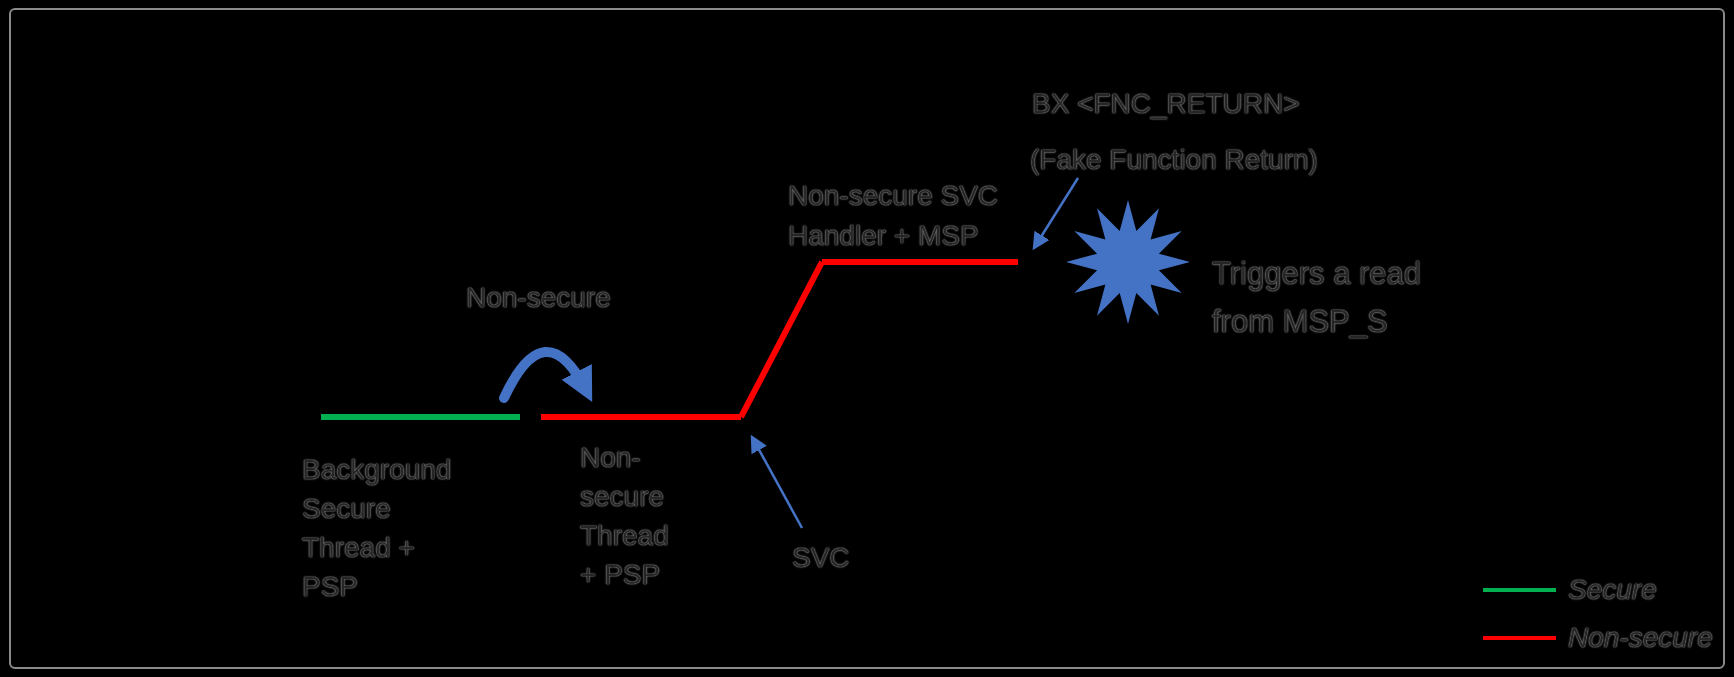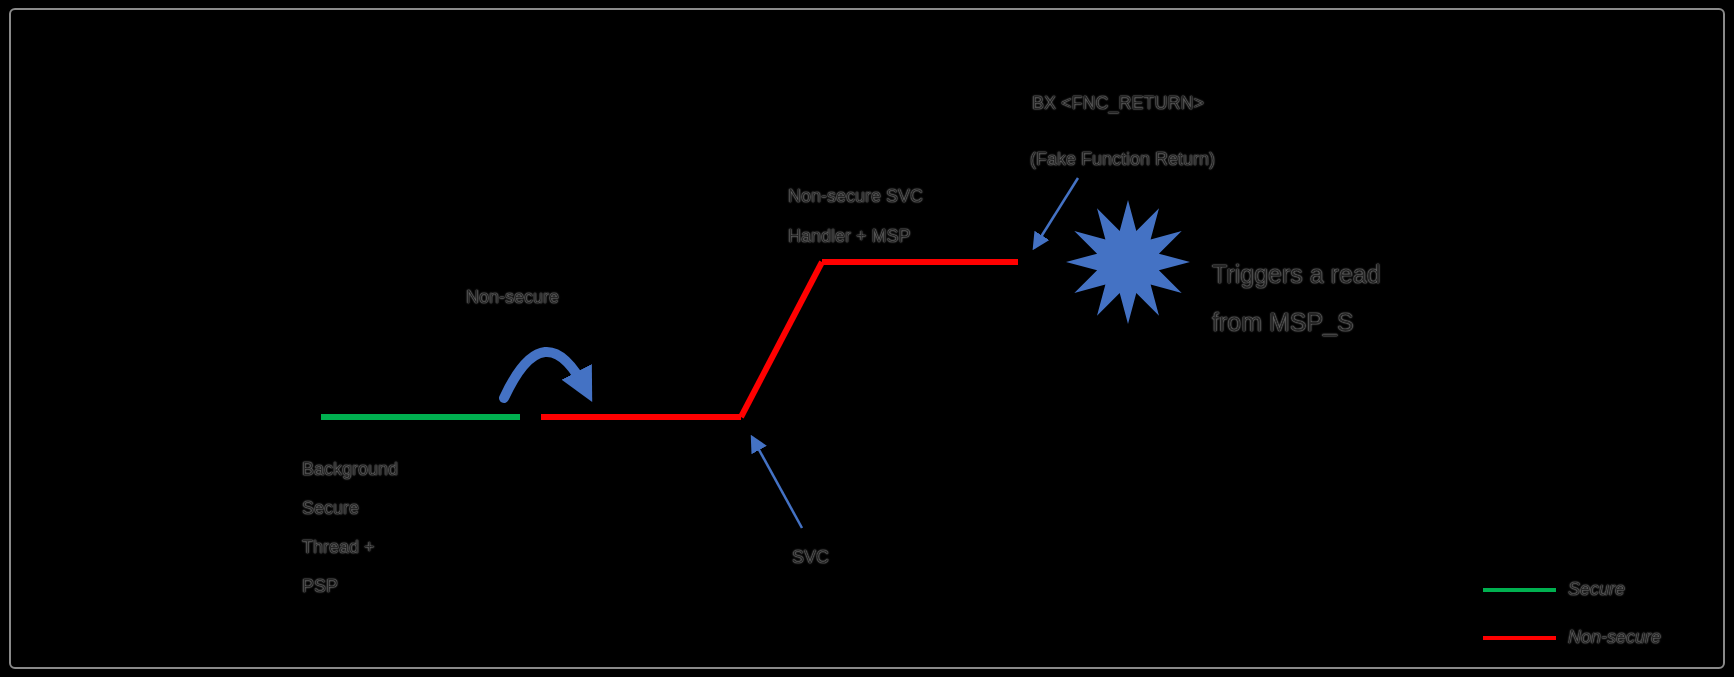--- a/index.html
+++ b/index.html
@@ -36,28 +36,28 @@
     fill: none;
     stroke-linecap: round;
   }
   .thin { stroke: var(--accent-blue); stroke-width: 2.5; }
   .burst { fill: var(--accent-blue); }
   .legend-secure    { stroke: var(--secure-line);    stroke-width: 4; }
   .legend-nonsecure { stroke: var(--nonsecure-line); stroke-width: 4; }
 
   .label {
     position: absolute;
-    font-size: 18px;
+    font-size: 28px;
     line-height: 39px;
     color: var(--label-text, #262626);
     text-shadow: 0 0 1px var(--label-halo, #9a9a9a), 0 0 2px var(--label-halo, #9a9a9a);
     white-space: nowrap;
   }
   .label.big {
-    font-size: 25px;
+    font-size: 31px;
     line-height: 48px;
   }
   .label.italic {
     font-style: italic;
   }
 </style>
 </head>
 <body>
 
 <div class="canvas">
@@ -108,19 +108,25 @@
     <div>from MSP_S</div>
   </div>
 
   <div class="label" style="left:284px; top:450px;margin-left:18px;">
     <div>Background</div>
     <div>Secure</div>
     <div>Thread +</div>
     <div>PSP</div>
   </div>
 
+  <div class="label" style="left:580px; top:438px;">
+    <div>Non-</div>
+    <div>secure</div>
+    <div>Thread</div>
+    <div>+ PSP</div>
+  </div>
 
   <div class="label" style="left:792px; top:538px;text-align:center;">SVC</div>
 
   <div class="label italic" style="left:1568px; top:570px;">Secure</div>
   <div class="label italic" style="left:1568px; top:618px;">Non-secure</div>
 
 </div>
 
 </body></html>

